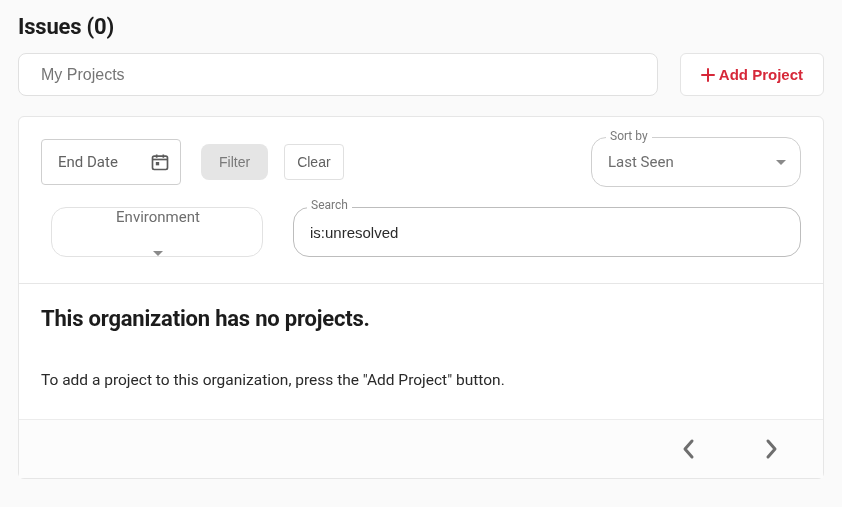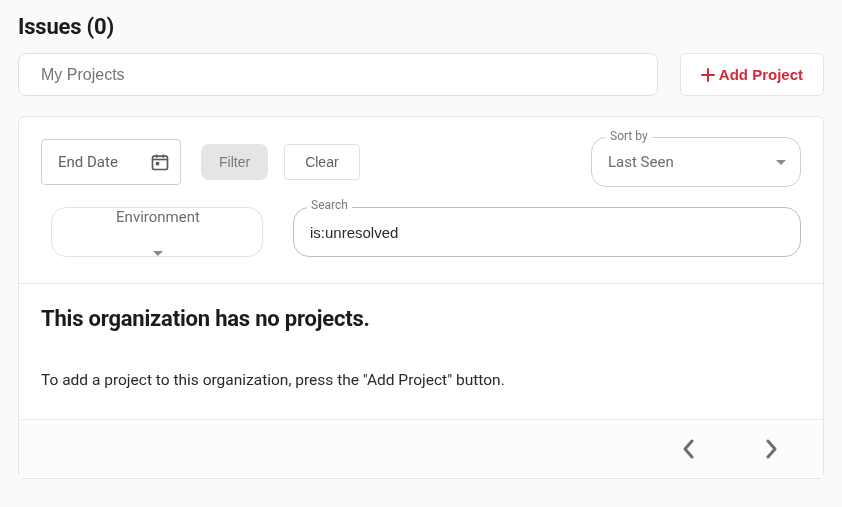--- a/index.html
+++ b/index.html
@@ -82,21 +82,21 @@
     border-radius: 8px;
     background: #e5e5e5;
     color: #7a7a7a;
     font-size: 14px;
     font-weight: 500;
     cursor: pointer;
     margin-left: 4px;
   }
   .clear-btn {
     height: 36px;
-    padding: 0 20px;
+    padding: 0 12px;
     border: 1px solid #e0e0e0;
     border-radius: 4px;
     background: #fff;
     color: #626262;
     font-size: 14px;
     cursor: pointer;
   }
   .spacer { flex: 1; }
   .select-field {
     position: relative;

